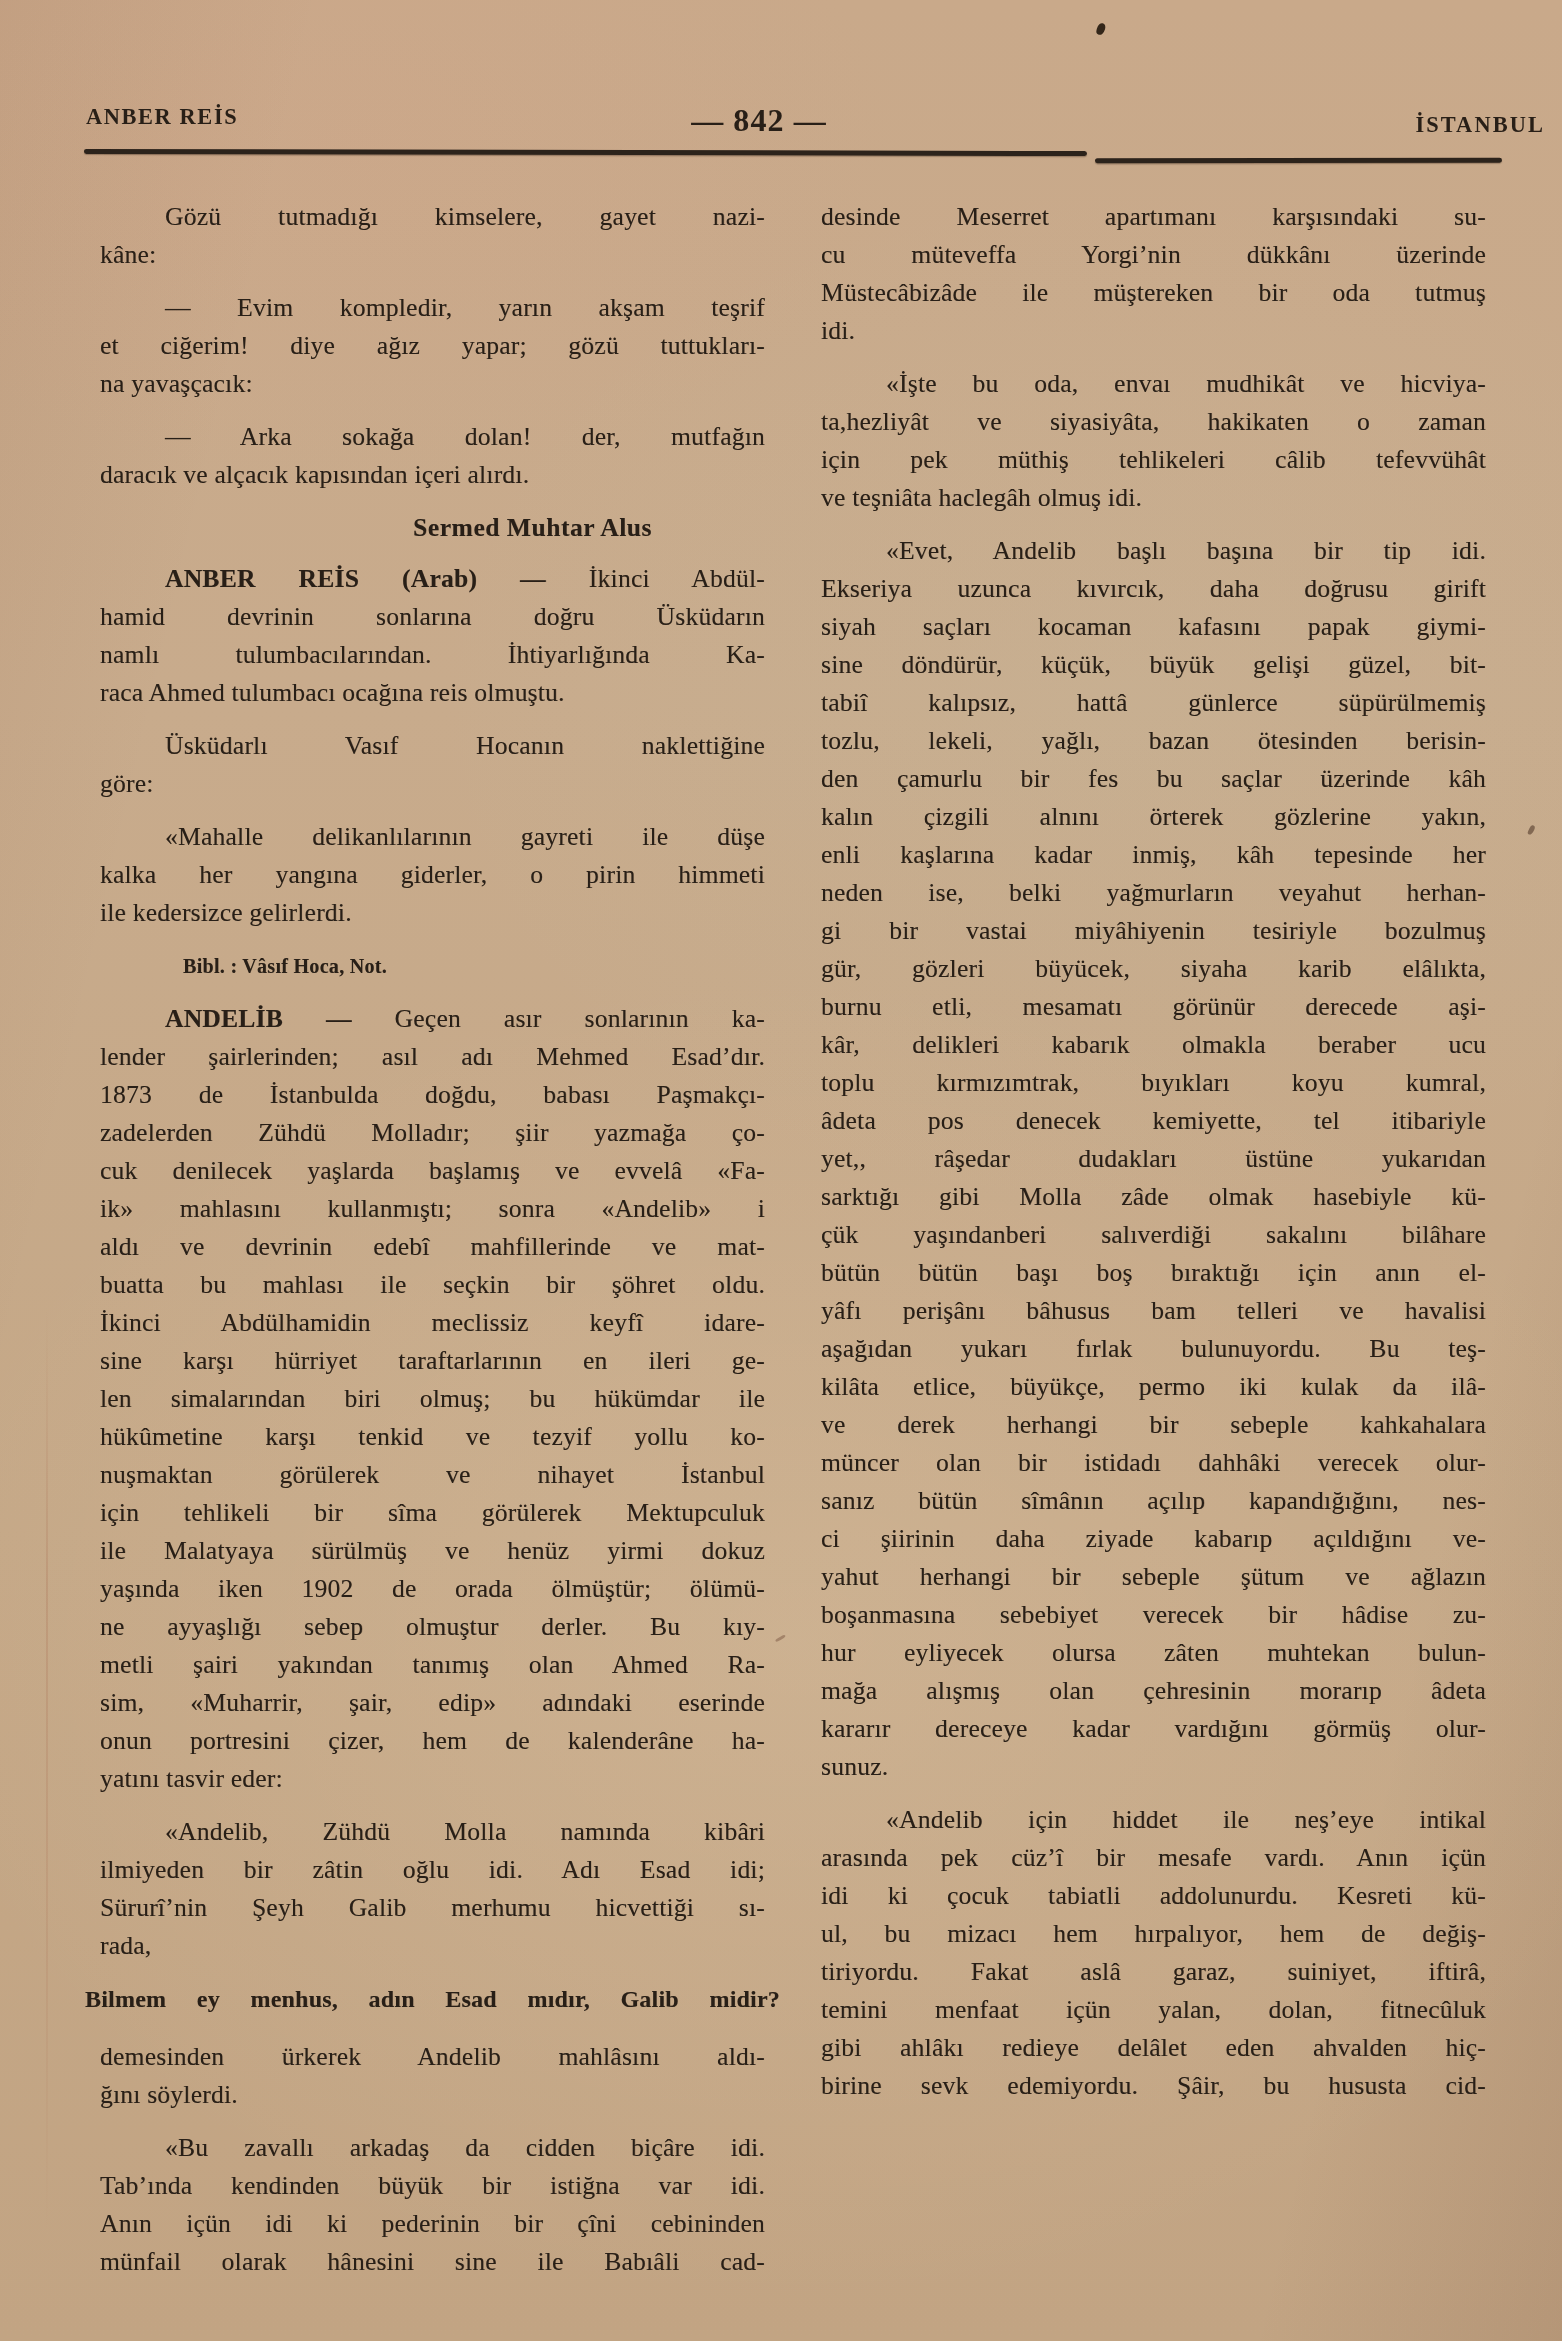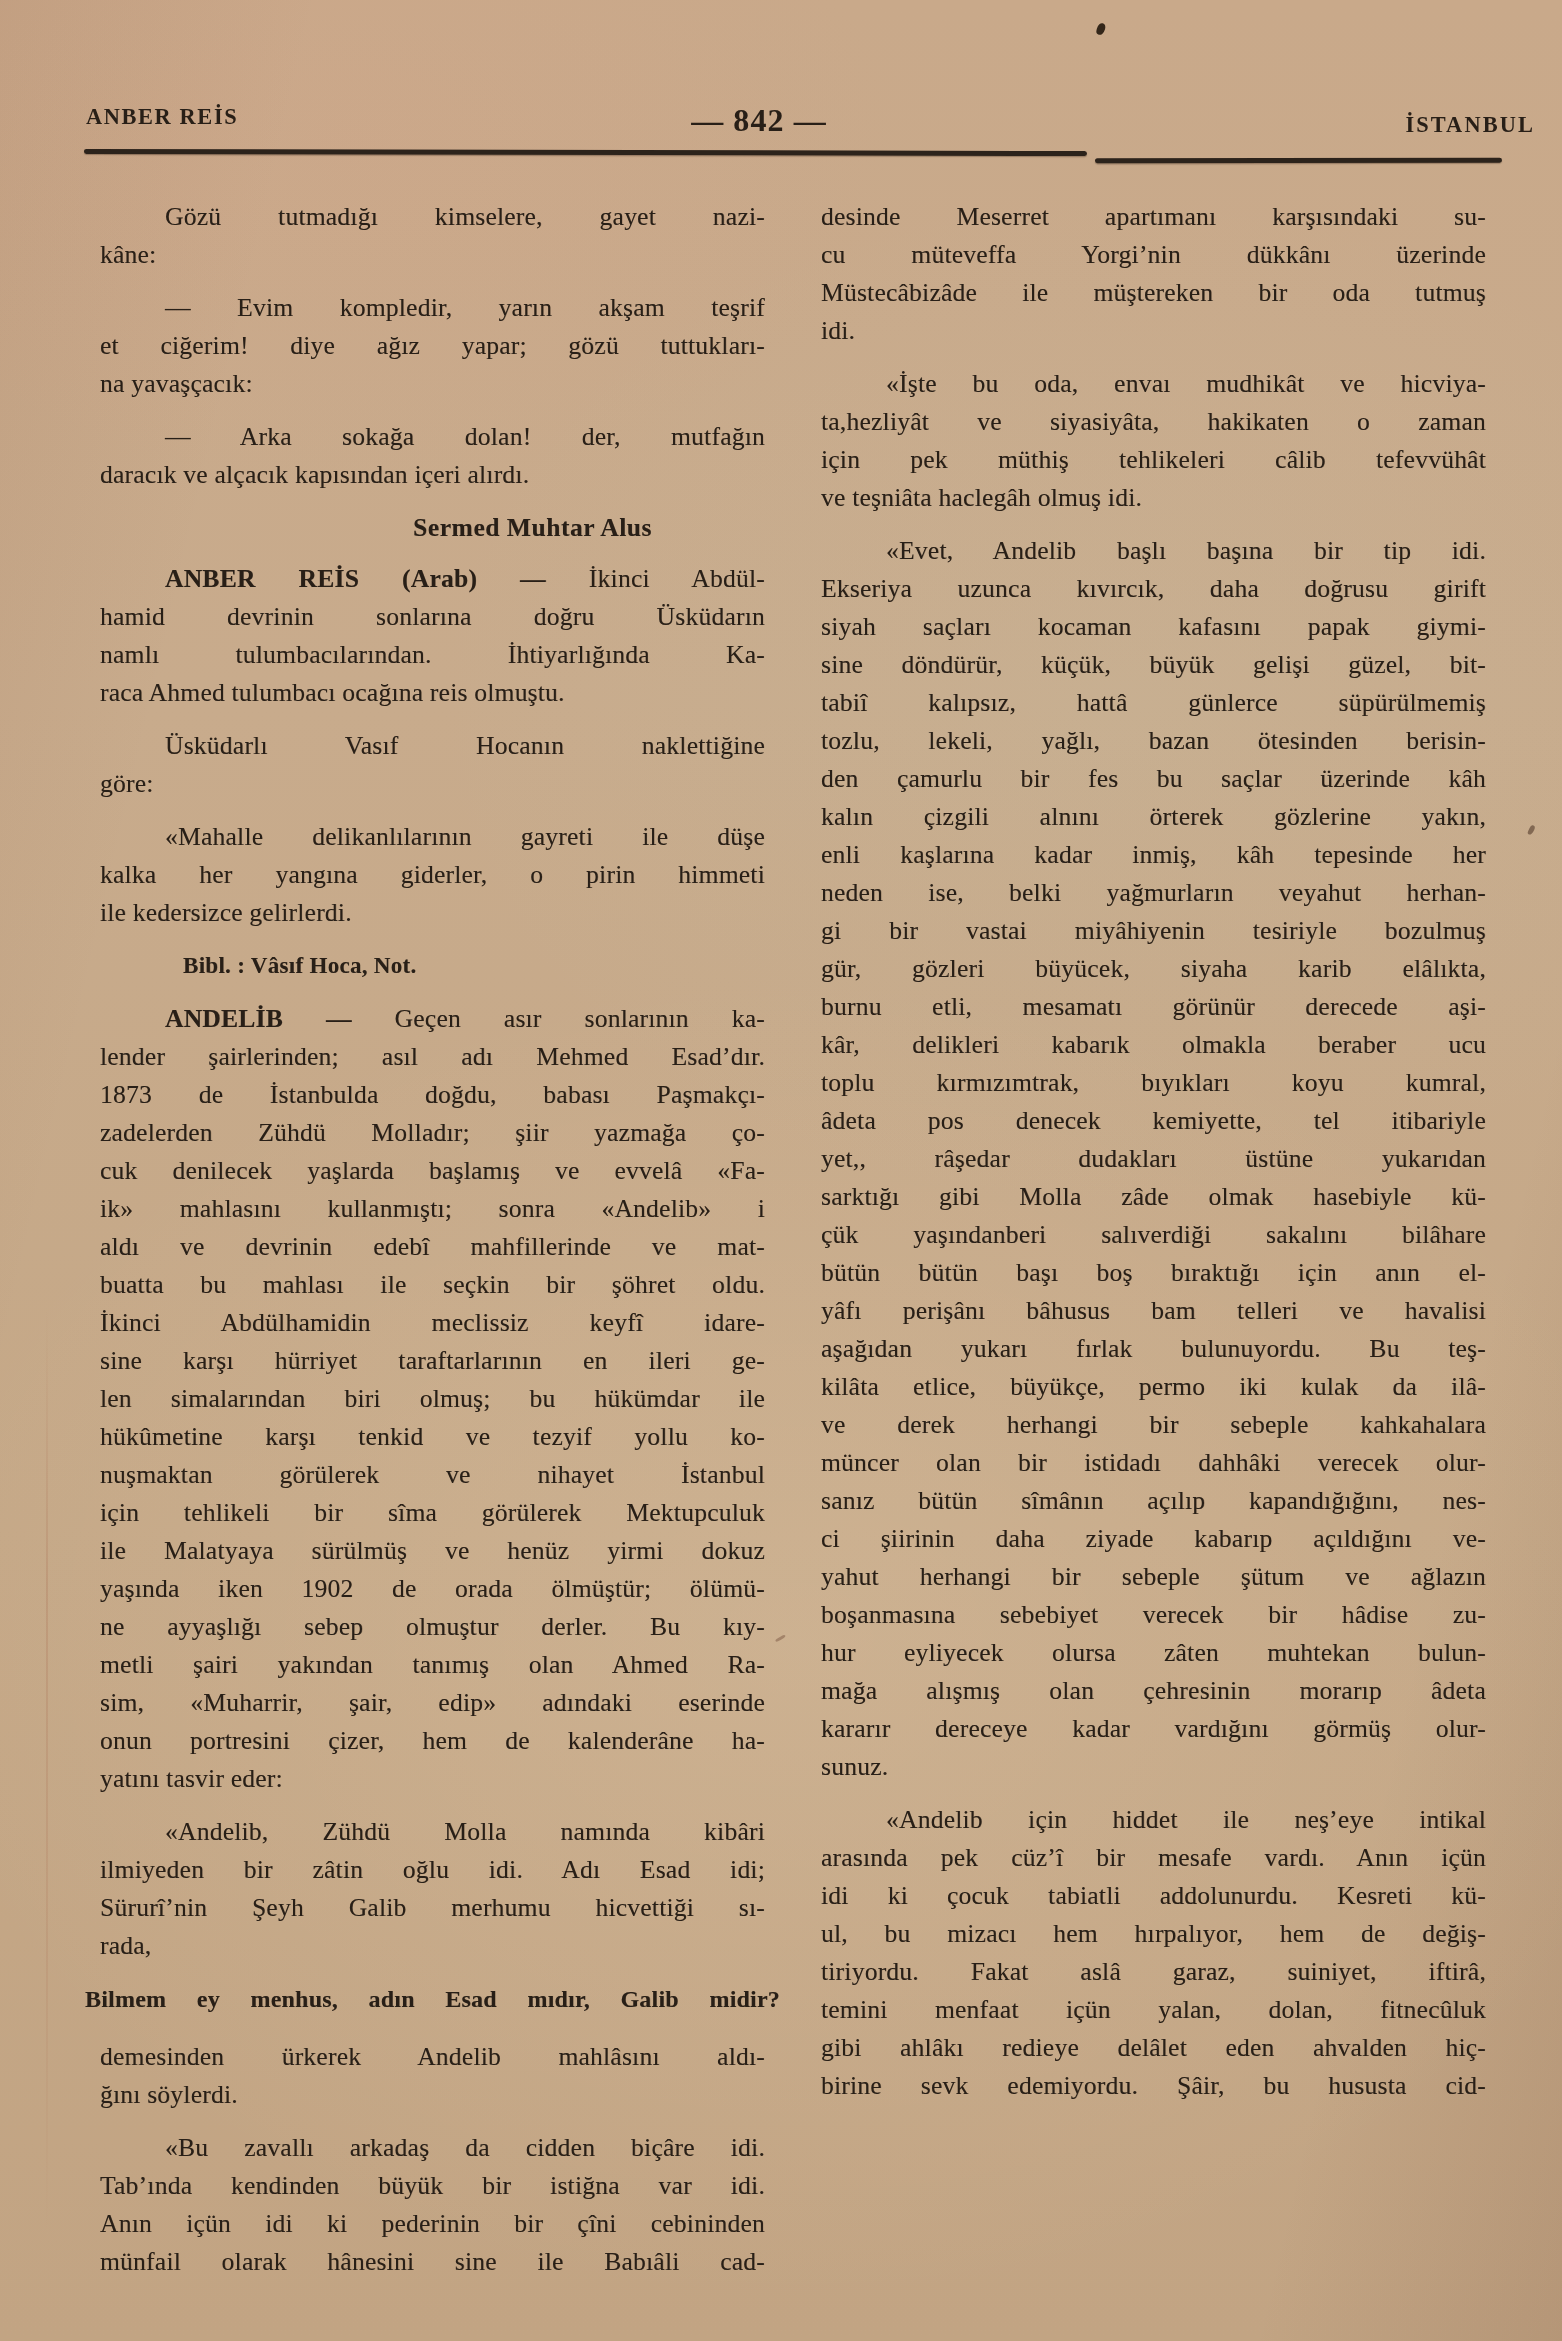--- a/index.html
+++ b/index.html
@@ -11,40 +11,40 @@
       radial-gradient(ellipse 905px 586px at 22% 6%, rgba(214,160,135,0.18), rgba(0,0,0,0) 60%),
       radial-gradient(ellipse 1065px 799px at 70% 30%, rgba(196,205,180,0.12), rgba(0,0,0,0) 65%),
       radial-gradient(ellipse 1278px 958px at 50% 70%, rgba(255,238,210,0.14), rgba(0,0,0,0) 70%),
       linear-gradient(103deg, rgba(130,75,52,0.10), rgba(0,0,0,0) 15%, rgba(0,0,0,0) 84%, rgba(95,55,38,0.14)),
       linear-gradient(180deg,#c9a98a 0%,#c8ab8c 30%,#c5a887 65%,#c2a483 100%);
     padding-left: 33px;
   }
   .pagehead{position:absolute;left:0;top:0;width:100%;height:144px;}
   .ph-left{position:absolute;left:86px;top:104px;font-size:22.4px;font-weight:bold;letter-spacing:1.6px;}
   .ph-center{position:absolute;left:639px;top:102px;width:240px;text-align:center;font-size:32px;font-weight:bold;letter-spacing:1.1px;}
-  .ph-right{position:absolute;right:60px;top:112px;font-size:22.4px;font-weight:bold;letter-spacing:2.1px;}
+  .ph-right{position:absolute;right:50px;top:112px;font-size:22.4px;font-weight:bold;letter-spacing:2.1px;}
   .rule{position:absolute;background:#2c231b;border-radius:2.7px;box-shadow:0 1.1px 1.1px rgba(60,40,25,0.35);}
   .rule-a{left:84px;top:150px;width:1003px;height:5.3px;transform:rotate(0.12deg);}
   .rule-b{left:1095px;top:158px;width:407px;height:5.3px;transform:rotate(-0.1deg);}
 
   .col{position:absolute;top:183px;width:695px;font-size:25.6px;line-height:38px;
        letter-spacing:0.2px;text-shadow:0.3px 0.3px 0.5px rgba(40,28,16,0.35);}
   #col-left{left:85px;}
   #col-right{left:806px;}
 
   .para{margin:15px;}
   .line{text-align:justify;text-align-last:justify;min-height:38px;}
   .line.indent{text-indent:65px;}
   .line.end{text-align-last:left;}
   .b{font-weight:bold;}
 
   .para.entry{margin-top:12.8px;}
   .para.signature{margin:0;}
   .para.signature .line{text-align:right;text-align-last:right;padding-right:128px;font-weight:bold;letter-spacing:0.5px;}
-  .para.bibl .line{font-weight:bold;font-size:23px;text-align-last:left;text-indent:83px;letter-spacing:0.3px;}
+  .para.bibl .line{font-weight:bold;font-size:20px;text-align-last:left;text-indent:83px;letter-spacing:0.3px;}
   .para.verse{margin:2.1px 0 20px 0;font-family:Liberation Serif, serif;}
   .para.verse .line{font-weight:bold;font-size:24px;}
 
   .speck{position:absolute;}
   .speck-dot{left:1097px;top:23.4px;width:7.5px;height:11.7px;background:#332619;border-radius:55% 45% 60% 40%;transform:rotate(16deg);}
   .speck-comma{left:1529px;top:825px;width:4.8px;height:9.6px;background:rgba(72,50,34,0.55);border-radius:50% 50% 70% 30%;transform:rotate(24deg);}
   .speck-scratch{left:46px;top:1304px;width:2.1px;height:932px;
     background:linear-gradient(rgba(150,70,45,0), rgba(150,70,45,0.16) 30%, rgba(150,70,45,0.1) 70%, rgba(150,70,45,0));}
   .speck-fiber{left:775px;top:1637px;width:10.6px;height:3.2px;background:rgba(90,50,35,0.35);border-radius:40%;transform:rotate(-30deg);}
 </style>

